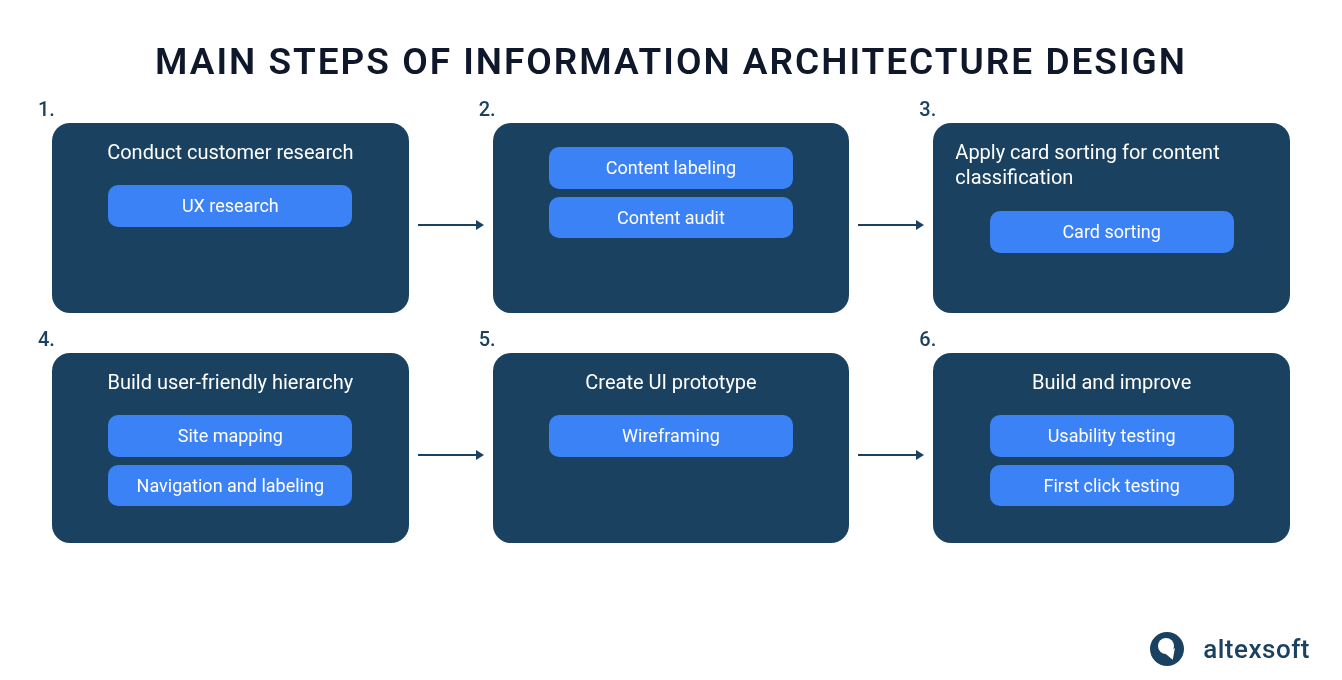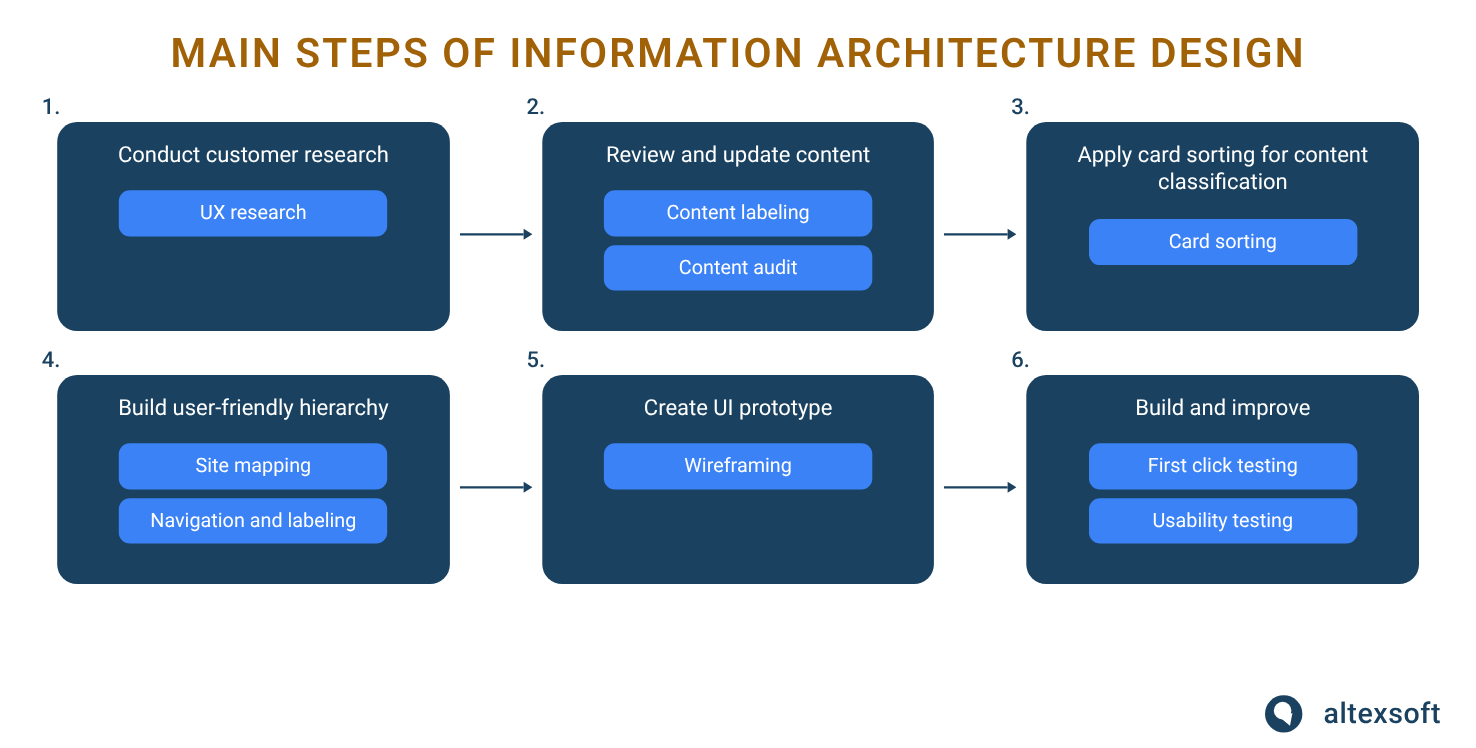--- a/index.html
+++ b/index.html
@@ -9,22 +9,22 @@
     background: #ffffff;
     font-family: -apple-system, BlinkMacSystemFont, "Segoe UI", Roboto, Arial, sans-serif;
     position: relative;
     overflow: hidden;
   }
   .title {
     text-align: center;
     font-size: 37px;
     font-weight: 600;
     letter-spacing: 2px;
-    color: #a16207;
-    padding-top: 28px;
+    color: #0f172a;
+    padding-top: 40px;
     padding-bottom: 10px;
   }
   .grid {
     display: grid;
     grid-template-columns: 1fr 1fr 1fr;
     grid-template-rows: 1fr 1fr;
     column-gap: 84px;
     row-gap: 40px;
     padding: 30px 52px 0 52px;
   }
@@ -45,21 +45,21 @@
     padding: 16px 22px 20px 22px;
     min-height: 190px;
     display: flex;
     flex-direction: column;
     align-items: center;
   }
   .card-title {
     color: #ffffff;
     font-size: 20px;
     font-weight: 400;
-    text-align: center;
+    text-align: left;
     line-height: 1.25;
     margin-bottom: 12px;
     min-height: 26px;
     display:flex; align-items:center; justify-content:center;
   }
   .card-title.two { min-height: 52px; }
   .pill {
     background: #3b82f6;
     color: #ffffff;
     font-size: 18px;
@@ -138,21 +138,20 @@
       <svg width="66" height="14" viewBox="0 0 66 14">
           <line x1="0" y1="7" x2="58" y2="7" stroke="#1a4260" stroke-width="2"></line>
           <polygon points="58,2 66,7 58,12" fill="#1a4260"></polygon>
         </svg>
     </div>
   </div>
 
   <div class="cell">
     <div class="step-num">2.</div>
     <div class="card">
-      <div class="card-title">Review and update content</div>
       <div class="pill">Content labeling</div>
       <div class="pill">Content audit</div>
     </div>
     <div class="arrow">
       <svg width="66" height="14" viewBox="0 0 66 14">
           <line x1="0" y1="7" x2="58" y2="7" stroke="#1a4260" stroke-width="2"></line>
           <polygon points="58,2 66,7 58,12" fill="#1a4260"></polygon>
         </svg>
     </div>
   </div>
@@ -191,22 +190,22 @@
           <line x1="0" y1="7" x2="58" y2="7" stroke="#1a4260" stroke-width="2"></line>
           <polygon points="58,2 66,7 58,12" fill="#1a4260"></polygon>
         </svg>
     </div>
   </div>
 
   <div class="cell">
     <div class="step-num">6.</div>
     <div class="card">
       <div class="card-title">Build and improve</div>
+      <div class="pill">Usability testing</div>
       <div class="pill">First click testing</div>
-      <div class="pill">Usability testing</div>
     </div>
   </div>
 
 </div>
 
 <div class="logo">
   <div class="logo-mark"></div>
   <div class="logo-text">altexsoft</div>
 </div>
 

